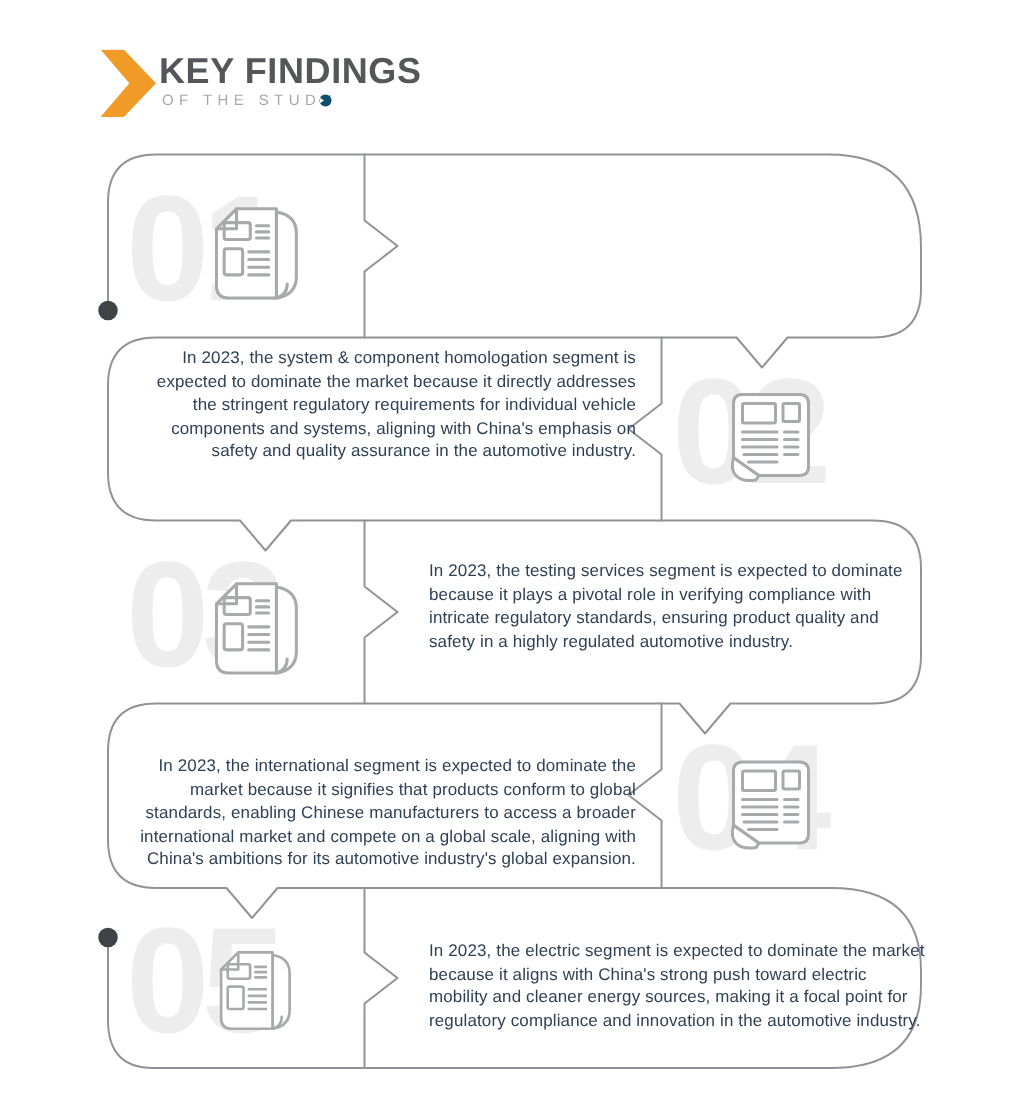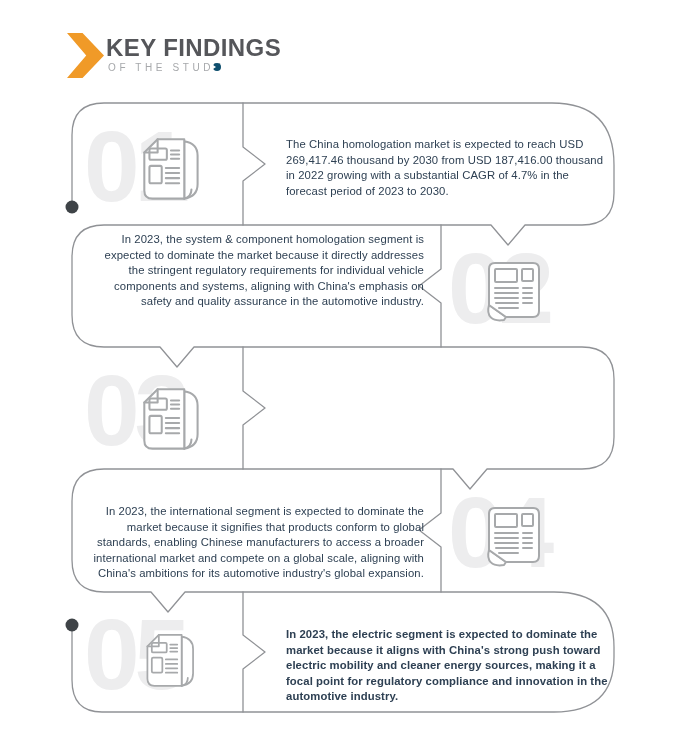--- a/index.html
+++ b/index.html
@@ -39,21 +39,21 @@
   .icon-4{left:481px;top:504px;width:66px;height:68px;}
   .icon-5{left:136px;top:631px;width:72px;height:64px;}
 
   
   .finding-text{position:absolute;z-index:2;font-size:11.3px;line-height:15.5px;
                 color:#2E4053;letter-spacing:0.1px;}
   .txt-1{left:286px;top:137px;width:324px;text-align:left;}
   .txt-2{left:90px; top:232px;width:334px;text-align:right;}
   .txt-3{left:286px;top:374px;width:328px;text-align:left;}
   .txt-4{left:84px; top:504px;width:340px;text-align:right;}
-  .txt-5{left:286px;top:627px;width:332px;text-align:left;font-weight:bold;}
+  .txt-5{left:286px;top:627px;width:332px;text-align:left;}
 </style>
 </head>
 <body>
 
 <div class="stage">
 
   <div class="hdr">
     <div class="hdr-arrow"></div>
     <div class="hdr-title">KEY FINDINGS</div>
     <div class="hdr-sub">OF THE STUDY</div>
@@ -115,32 +115,32 @@
           <path fill="none" d="M42 29 H51 M42 34 H51 M42 39 H51 M42 44 H51"></path>
         </g>
       </symbol>
     </defs>
   </svg>
 
   <div class="big-num num-1">01</div>
   <svg class="doc-icon icon-1" viewBox="0 0 82 72">
       <use href="#icon-newspaper"></use>
     </svg>
-  <div class="finding-text txt-1">The China homologation market is expected to reach USD 269,417.46 thousand by 2030 from USD 187,416.00 thousand in 2022 growing with a substantial CAGR of 4.7% in the forecast period of 2023 to 2030.</div>
 
   <div class="big-num num-2">02</div>
   <svg class="doc-icon icon-2" viewBox="0 0 66 68">
       <use href="#icon-pagecurl"></use>
     </svg>
   <div class="finding-text txt-2">In 2023, the system &amp; component homologation segment is expected to dominate the market because it directly addresses the stringent regulatory requirements for individual vehicle components and systems, aligning with China's emphasis on safety and quality assurance in the automotive industry.</div>
 
   <div class="big-num num-3">03</div>
   <svg class="doc-icon icon-3" viewBox="0 0 82 72">
       <use href="#icon-newspaper"></use>
     </svg>
+  <div class="finding-text txt-3">In 2023, the testing services segment is expected to dominate because it plays a pivotal role in verifying compliance with intricate regulatory standards, ensuring product quality and safety in a highly regulated automotive industry.</div>
 
   <div class="big-num num-4">04</div>
   <svg class="doc-icon icon-4" viewBox="0 0 66 68">
       <use href="#icon-pagecurl"></use>
     </svg>
   <div class="finding-text txt-4">In 2023, the international segment is expected to dominate the market because it signifies that products conform to global standards, enabling Chinese manufacturers to access a broader international market and compete on a global scale, aligning with China's ambitions for its automotive industry's global expansion.</div>
 
   <div class="big-num num-5">05</div>
   <svg class="doc-icon icon-5" viewBox="0 0 82 72">
       <use href="#icon-newspaper"></use>

